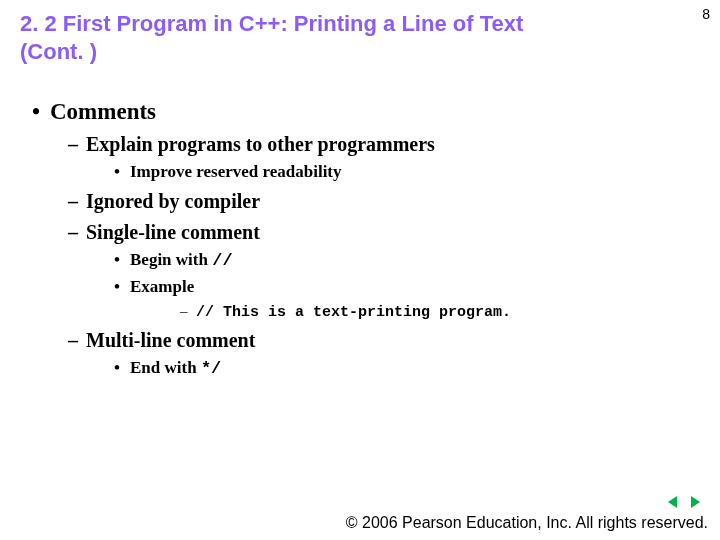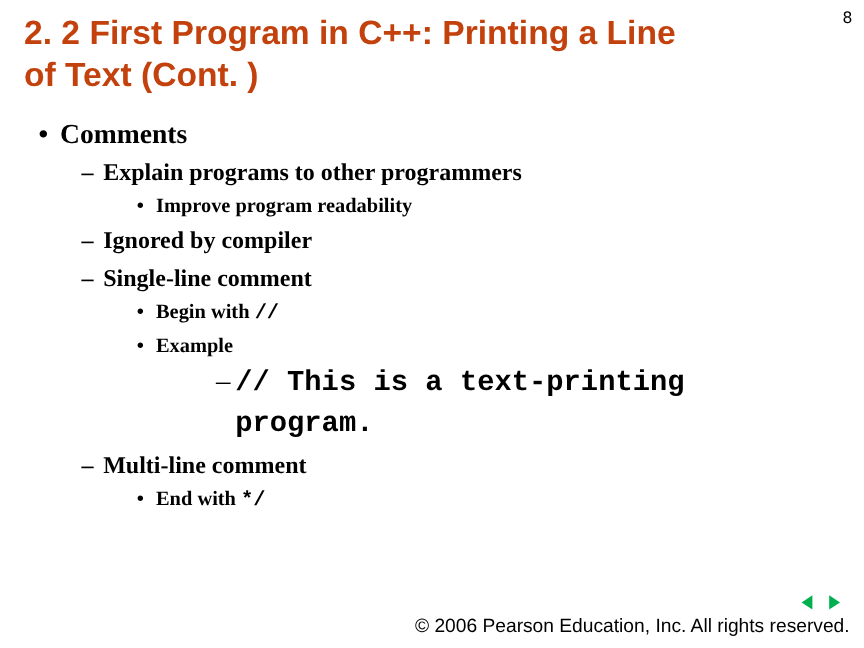--- a/index.html
+++ b/index.html
@@ -27,23 +27,23 @@
     font-size: 14px;
     color: #000;
   }
   .title {
     position: absolute;
     top: 10px;
     left: 20px;
     width: 560px;
     font-family: Arial, Helvetica, sans-serif;
     font-weight: bold;
-    font-size: 28px;
+    font-size: 22px;
     line-height: 1.25;
-    color: #c2410c;
+    color: #8b5cf6;
   }
   .body {
     position: absolute;
     top: 96px;
     left: 28px;
     width: 660px;
     font-size: 20px;
     line-height: 1.35;
   }
   .body ul { list-style: none; margin: 0; padding: 0; }
@@ -101,21 +101,21 @@
     left: 28px;
     top: 0;
   }
 
   
   .lvl4 {
     margin-top: 3px;
   }
   .lvl4 > li {
     font-weight: normal;
-    font-size: 24px;
+    font-size: 15px;
     padding-left: 66px;
     position: relative;
     margin-top: 2px;
     margin-bottom: 2px;
   }
   .lvl4 > li::before {
     content: "–";
     position: absolute;
     left: 50px;
     top: 0;
@@ -163,21 +163,21 @@
 
   <div class="body">
     <ul class="lvl1">
       <li>
         <span>Comments</span>
         <ul class="lvl2">
           <li>
             <span>Explain programs to other programmers</span>
             <ul class="lvl3">
               <li>
-                <span>Improve program readability</span>
+                <span>Improve reserved readability</span>
               </li>
             </ul>
           </li>
           <li>
             <span>Ignored by compiler</span>
           </li>
           <li>
             <span>Single-line comment</span>
             <ul class="lvl3">
               <li>

